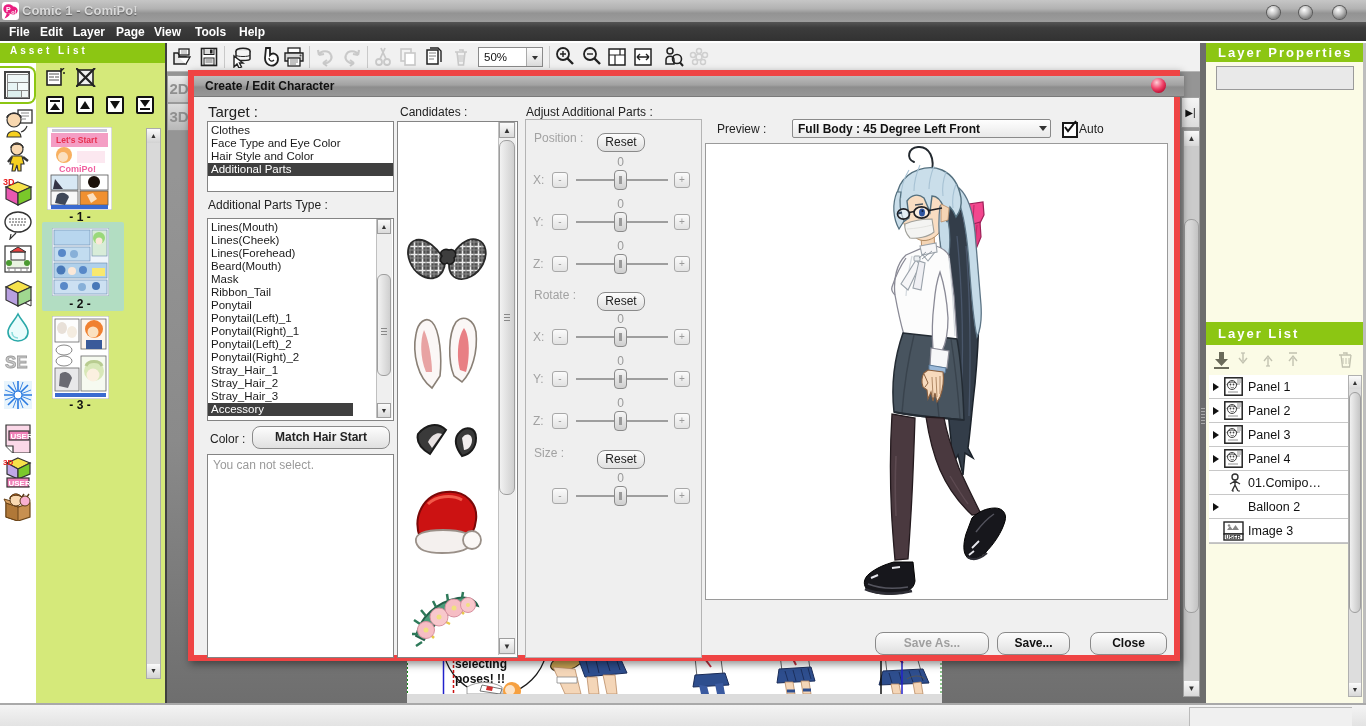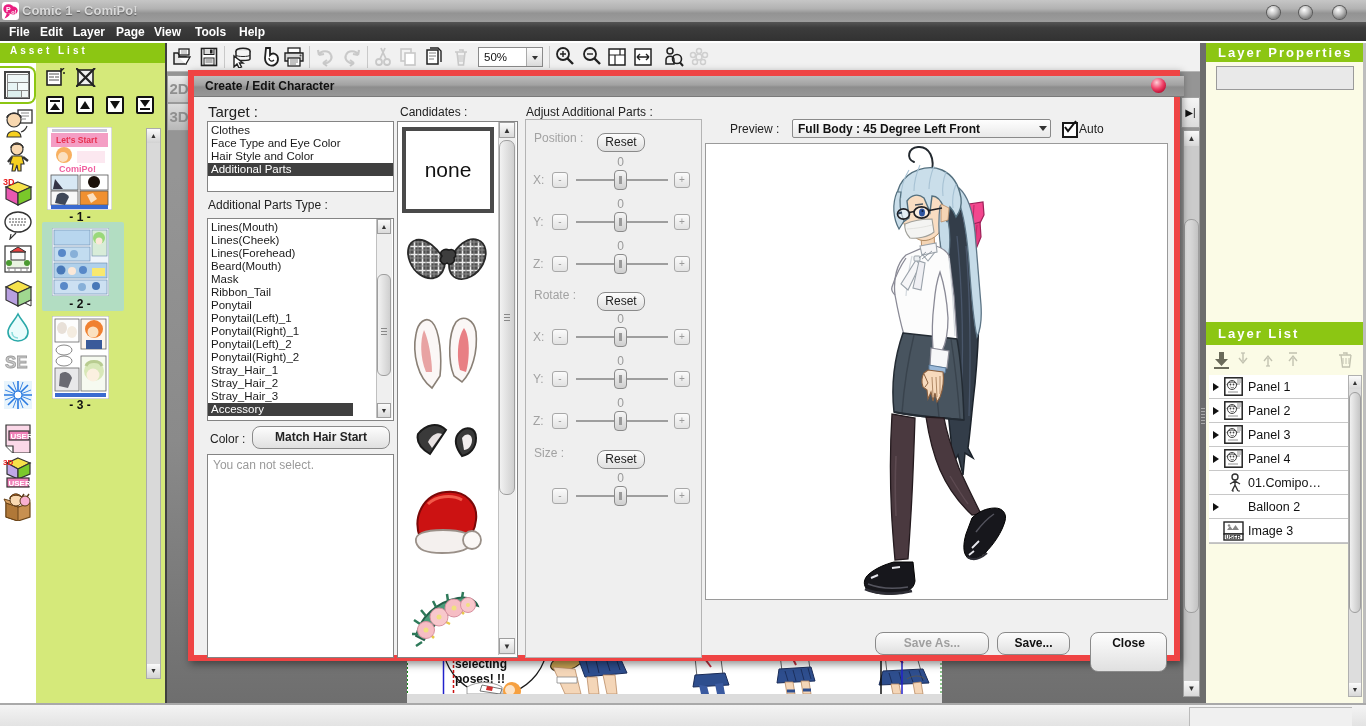--- a/index.html
+++ b/index.html
@@ -554,21 +554,20 @@
   <div class="a" style="left:187px;top:252px;width:6px;height:7px;background:repeating-linear-gradient(#888 0 1px,transparent 1px 3px);"></div>
 
   <div class="a txt" style="left:16px;top:356px;font-size:12px;color:#222;">Color :</div>
   <div class="a btn" style="left:58px;top:350px;width:138px;height:23px;font-size:12px;font-weight:bold;color:#222;line-height:21px;">Match Hair Start</div>
   <div class="a lbx" style="left:13px;top:378px;width:185px;height:202px;">
     <div style="padding:3px 0 0 5px;font-size:12px;color:#9a9a9a;">You can not select.</div>
   </div>
 
   <div class="a txt" style="left:206px;top:29px;font-size:12px;color:#222;">Candidates :</div>
   <div class="a lbx" style="left:203px;top:45px;width:119px;height:535px;"></div>
-  <div class="a" style="left:208px;top:51px;width:92px;height:86px;border:4px solid #4a4a4a;background:#fff;box-sizing:border-box;text-align:center;line-height:78px;font-size:21px;color:#111;">none</div>
   <svg class="a" style="left:210px;top:152px;" width="88" height="72" viewBox="0 0 88 72">
     <defs>
         <pattern id="plaid" width="8" height="8" patternUnits="userSpaceOnUse">
           <rect width="8" height="8" fill="#4e4e4e"></rect>
           <path d="M0,2.5 H8 M2.5,0 V8" stroke="#e8e8e8" stroke-width="1.6"></path>
           <path d="M0,6 H8 M6,0 V8" stroke="#8a8a8a" stroke-width="1"></path>
         </pattern>
       </defs>
     <path d="M40,32 C34,20 22,10 12,12 C4,14 2,24 6,34 C10,44 20,52 30,50 C38,48 41,40 41,34 Z" fill="url(#plaid)" stroke="#2a2a2a" stroke-width="1.8"></path>
     <path d="M46,32 C52,18 64,8 74,12 C82,15 84,26 79,36 C74,46 62,54 52,50 C45,47 44,38 46,32 Z" fill="url(#plaid)" stroke="#2a2a2a" stroke-width="1.8"></path>
@@ -664,21 +663,21 @@
   <div class="a" style="left:420px;top:335px;width:13px;height:20px;border:1px solid #8a8a8a;border-radius:4px;background:linear-gradient(#f6f6f6,#cfcfcf);box-sizing:border-box;"></div>
   <div class="a" style="left:425px;top:341px;width:3px;height:8px;background:#9a9a9a;"></div>
   <div class="a" style="left:480px;top:337px;width:16px;height:16px;border:1px solid #a8a8a8;border-radius:3px;background:linear-gradient(#fbfbfb,#e2e2e2);box-sizing:border-box;text-align:center;line-height:13px;font-size:10px;color:#9a9a9a;">+</div>
   <div class="a" style="left:358px;top:412px;width:16px;height:16px;border:1px solid #a8a8a8;border-radius:3px;background:linear-gradient(#fbfbfb,#e2e2e2);box-sizing:border-box;text-align:center;line-height:13px;font-size:10px;color:#9a9a9a;">-</div>
   <div class="a" style="left:382px;top:419px;width:92px;height:2px;background:#9e9e9e;"></div>
   <div class="a" style="left:420px;top:410px;width:13px;height:20px;border:1px solid #8a8a8a;border-radius:4px;background:linear-gradient(#f6f6f6,#cfcfcf);box-sizing:border-box;"></div>
   <div class="a" style="left:425px;top:416px;width:3px;height:8px;background:#9a9a9a;"></div>
   <div class="a" style="left:480px;top:412px;width:16px;height:16px;border:1px solid #a8a8a8;border-radius:3px;background:linear-gradient(#fbfbfb,#e2e2e2);box-sizing:border-box;text-align:center;line-height:13px;font-size:10px;color:#9a9a9a;">+</div>
   </div>
 
-  <div class="a txt" style="left:536px;top:46px;font-size:12px;color:#222;text-align:center;">Preview :</div>
+  <div class="a txt" style="left:523px;top:46px;font-size:12px;color:#222;text-align:center;">Preview :</div>
   <div class="a" style="left:598px;top:43px;width:259px;height:19px;background:linear-gradient(#fefefe,#e9e9e9);border:1px solid #8a8a8a;box-sizing:border-box;border-radius:2px;">
     <div class="txt" style="margin:2px 0 0 5px;font-size:12px;font-weight:bold;color:#111;">Full Body : 45 Degree Left Front</div>
     <div class="a" style="right:3px;top:6px;width:0;height:0;border-left:4px solid transparent;border-right:4px solid transparent;border-top:5px solid #333;"></div>
   </div>
   <div class="a" style="left:868px;top:46px;width:12px;height:12px;background:#fff;border:2px solid #1a1a1a;"></div>
   <svg class="a" style="left:869px;top:44px;" width="15" height="15" viewBox="0 0 15 15">
       <path d="M2,7 L5,11 L13,1" stroke="#111" stroke-width="2" fill="none"></path>
     </svg>
   <div class="a txt" style="left:885px;top:46px;font-size:12px;color:#222;">Auto</div>
 
@@ -752,14 +751,14 @@
     <path d="M859,583 C870,588 890,589 906,585" stroke="#2e2e36" stroke-width="2.5" fill="none"></path>
 
     <path d="M966,512 C972,506 980,502 989,502 C997,502 1001,508 999,515 C996,526 988,538 979,547 C972,553 965,555 961,551 C957,547 957,538 960,528 Z" fill="#17171c" stroke="#000" stroke-width="1"></path>
     <path d="M988,508 C982,512 976,518 970,526" stroke="#54545e" stroke-width="1.5" fill="none"></path>
     <path d="M966,542 L973,535 M963,549 L968,545" stroke="#e8e8ee" stroke-width="1.8" fill="none"></path>
     <path d="M961,551 C967,555 974,553 981,547" stroke="#2e2e36" stroke-width="2" fill="none"></path>
   </svg>
 
   <div class="a btn" style="left:681px;top:556px;width:114px;height:23px;font-size:12px;font-weight:bold;color:#9f9f9f;line-height:21px;">Save As...</div>
   <div class="a btn" style="left:803px;top:556px;width:73px;height:23px;font-size:12px;font-weight:bold;color:#111;line-height:21px;">Save...</div>
-  <div class="a btn" style="left:896px;top:556px;width:77px;height:40px;font-size:12px;font-weight:bold;color:#111;line-height:21px;">Close</div>
+  <div class="a btn" style="left:896px;top:556px;width:77px;height:23px;font-size:12px;font-weight:bold;color:#111;line-height:21px;">Close</div>
 </div>
 
 </body></html>

